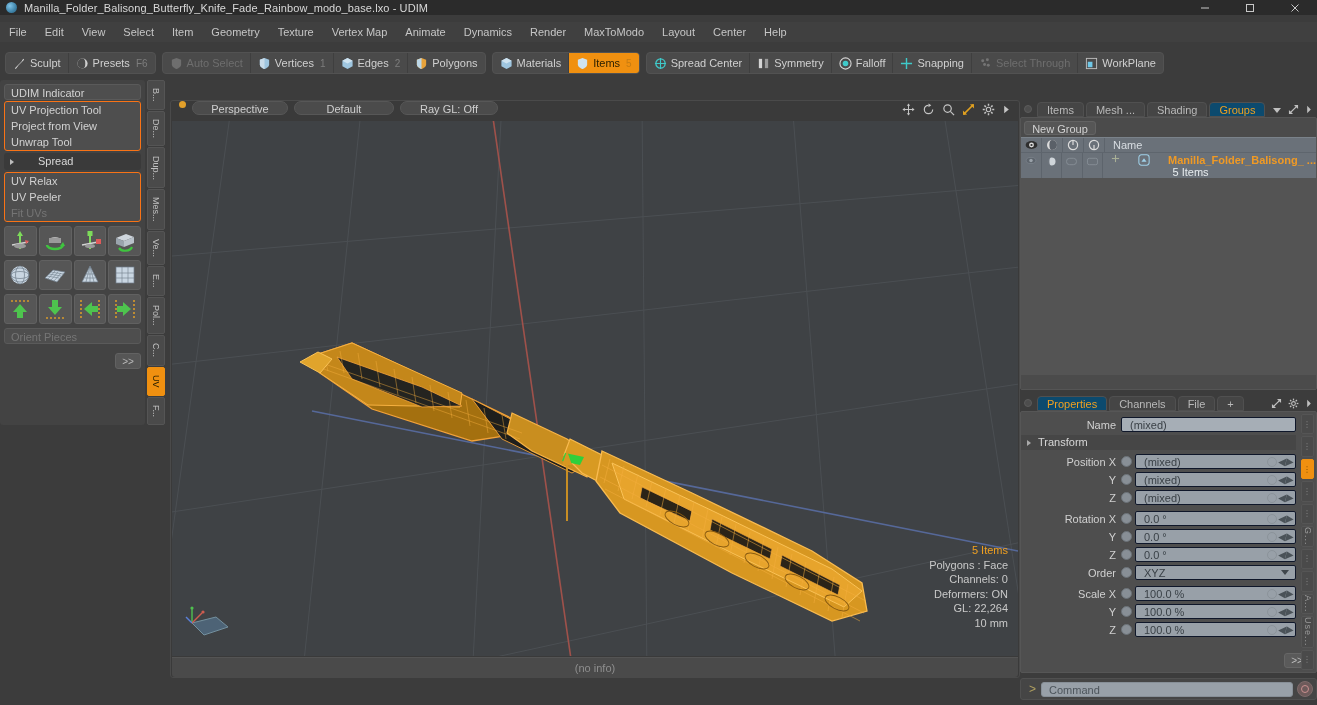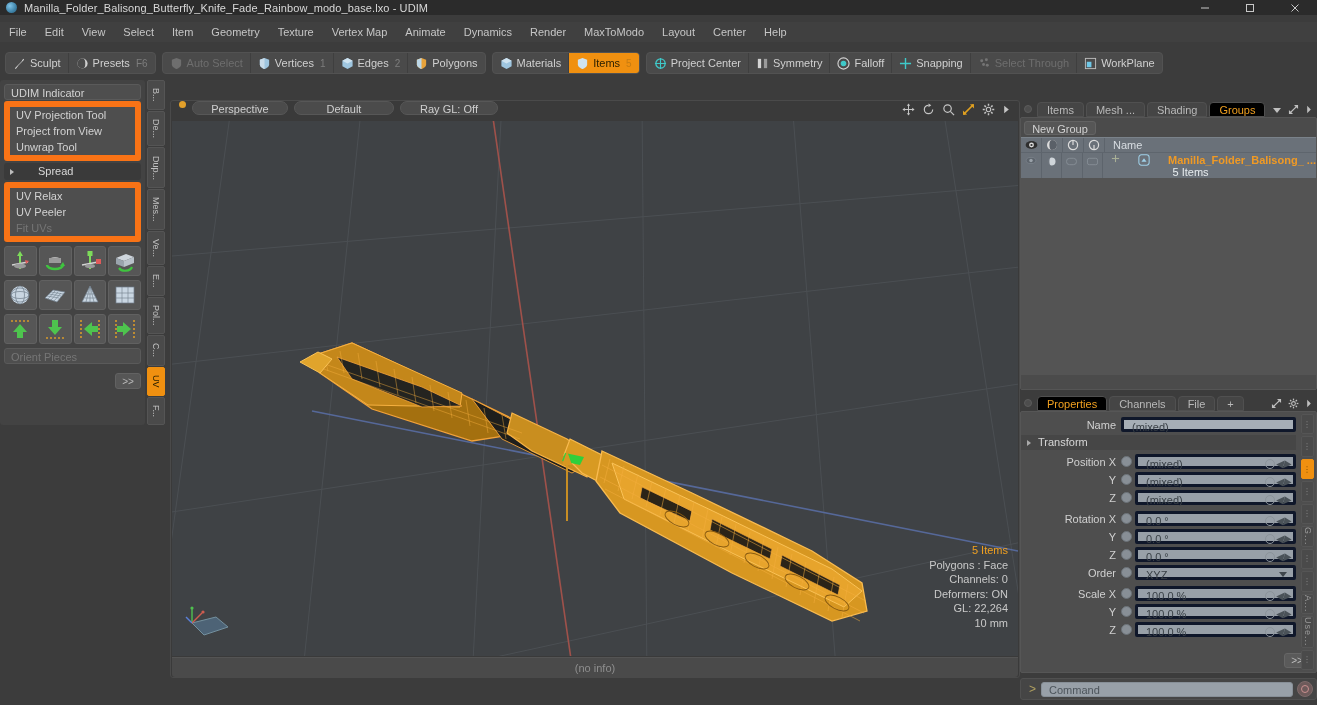--- a/index.html
+++ b/index.html
@@ -67,21 +67,21 @@
 
   
   .leftpanel {
     position:absolute; left:0; top:80px; width:145px; height:345px;
     background:#434343; border-radius:3px; padding:4px 4px 0 4px;
   }
   .lp-btn {
     height:16px; line-height:16px; background:#4e4e4e; border:1px solid #5a5a5a;
     border-radius:3px; margin-bottom:1px; padding-left:6px; color:#d2d2d2; font-size:11px;
   }
-  .lp-stack { background:#4e4e4e; border:6px solid #f97316; border-radius:3px; margin-bottom:2px; }
+  .lp-stack { background:#4e4e4e; border:1px solid #f97316; border-radius:3px; margin-bottom:2px; }
   .lp-stack .lp-row { height:16px; line-height:16px; padding-left:6px; color:#d2d2d2; font-size:11px; }
   .lp-stack .lp-row.dim { color:#757575; }
   .lp-head {
     height:17px; line-height:17px; background:#3a3a3a; border-radius:3px;
     padding-left:6px; color:#d8d8d8; font-size:11px; margin:2px 0; position:relative;
   }
   .lp-head .tri { position:absolute; left:6px; top:6px; width:0;height:0;
     border-left:4px solid #bdbdbd; border-top:3px solid transparent; border-bottom:3px solid transparent; }
   .lp-head span { margin-left:28px; }
   .icon-grid { display:grid; grid-template-columns:repeat(4,1fr); gap:2px; margin:4px 0; }
@@ -141,21 +141,21 @@
   
   .rpanel { position:absolute; left:1020px; top:100px; width:297px; height:578px; }
   .tabbar {
     height:17px; display:flex; align-items:flex-end; gap:2px; padding-left:4px; position:relative;
   }
   .tabbar .lead-dot { width:8px;height:8px;border-radius:50%; background:#4d4d4d; border:1px solid #5c5c5c; margin-bottom:4px; margin-right:3px;}
   .rtab {
     height:15px; line-height:15px; padding:0 9px; font-size:11px; color:#b9b9b9;
     background:#454545; border:1px solid #505050; border-radius:4px 4px 0 0;
   }
-  .rtab.active { background:#000000; color:#f0a020; }
+  .rtab.active { background:#0c4a6e; color:#f0a020; }
   .tab-extra { margin-left:auto; display:flex; align-items:center; gap:6px; padding-right:4px; padding-bottom:2px;}
 
   .groups-body { background:#4b4b4b; border:1px solid #555; border-radius:2px; }
   .newgroup {
     margin:3px 0 2px 3px; width:72px; height:14px; line-height:14px; text-align:center;
     background:#565656; border:1px solid #636363; border-radius:3px; font-size:11px; color:#d2d2d2;
   }
   .tbl-head { display:flex; height:15px; background:#6a7179; border-top:1px solid #7a828a; }
   .tbl-head .c { width:21px; border-right:1px solid #5d646c; display:flex; align-items:center; justify-content:center;}
   .tbl-head .name { padding-left:8px; display:flex; align-items:center; color:#d8dde2; font-size:11px;}
@@ -165,21 +165,21 @@
   .row-title { color:#f09a25; font-weight:bold; font-size:11px; white-space:nowrap; }
   .row-sub { color:#e7ecef; font-size:11px; text-align:center; margin-right:46px;}
   .groups-fill { height:197px; background:#545454; }
   .groups-bottomstrip { height:14px; background:#4b4b4b; }
 
   .props-body { background:#4e4e4e; border:1px solid #565656; border-radius:2px; position:relative; height:262px; }
   .prow { display:flex; align-items:center; height:17px; margin-bottom:1px; }
   .plabel { width:100px; text-align:right; padding-right:5px; color:#d0d0d0; font-size:11px; }
   .pdot { width:11px; height:11px; border-radius:50%; background:#888f96; border:1px solid #6c7379; flex:0 0 auto; margin-right:3px; }
   .pfield {
-    flex:1; height:15px; line-height:15px; background:#98a0a8; border:3px solid #0f172a;
+    flex:1; height:15px; line-height:15px; background:#98a0a8; border:1px solid #0f172a;
     border-radius:2px; padding-left:8px; color:#3a4147; font-size:11px; position:relative;
   }
   .pfield.name-field { background:#a6aeb6; }
   .pfield .circ { position:absolute; right:18px; top:2px; width:10px;height:10px;border-radius:50%;
       border:1px solid #8b939a; }
   .pfield .arrows { position:absolute; right:2px; top:1px; color:#4a5258; font-size:10px; line-height:12px;}
   .pfield .caret { position:absolute; right:6px; top:4px; width:0;height:0;
     border-top:5px solid #3f464c; border-left:4px solid transparent; border-right:4px solid transparent;}
   .section-head {
     height:15px; line-height:15px; background:#464646; margin:2px 0 3px 0; padding-left:6px;
@@ -332,21 +332,21 @@
       </div>
     </div>
 
     <div class="tgroup">
       <div class="tbtn">
         <svg class="ticon" viewBox="0 0 14 14">
             <circle cx="7" cy="7" r="5" fill="none" stroke="#3fc9c9" stroke-width="1.4"></circle>
             <line x1="7" y1="1" x2="7" y2="13" stroke="#3fc9c9" stroke-width="1.2"></line>
             <line x1="1" y1="7" x2="13" y2="7" stroke="#3fc9c9" stroke-width="1.2"></line>
           </svg>
-        <span>Project Center</span>
+        <span>Spread Center</span>
       </div>
       <div class="tbtn">
         <svg class="ticon" viewBox="0 0 14 14">
             <rect x="2" y="2" width="3.5" height="10" fill="#d4d4d4"></rect>
             <rect x="8.5" y="2" width="3.5" height="10" fill="#9a9a9a"></rect>
           </svg>
         <span>Symmetry</span>
       </div>
       <div class="tbtn">
         <svg class="ticon" viewBox="0 0 14 14">

